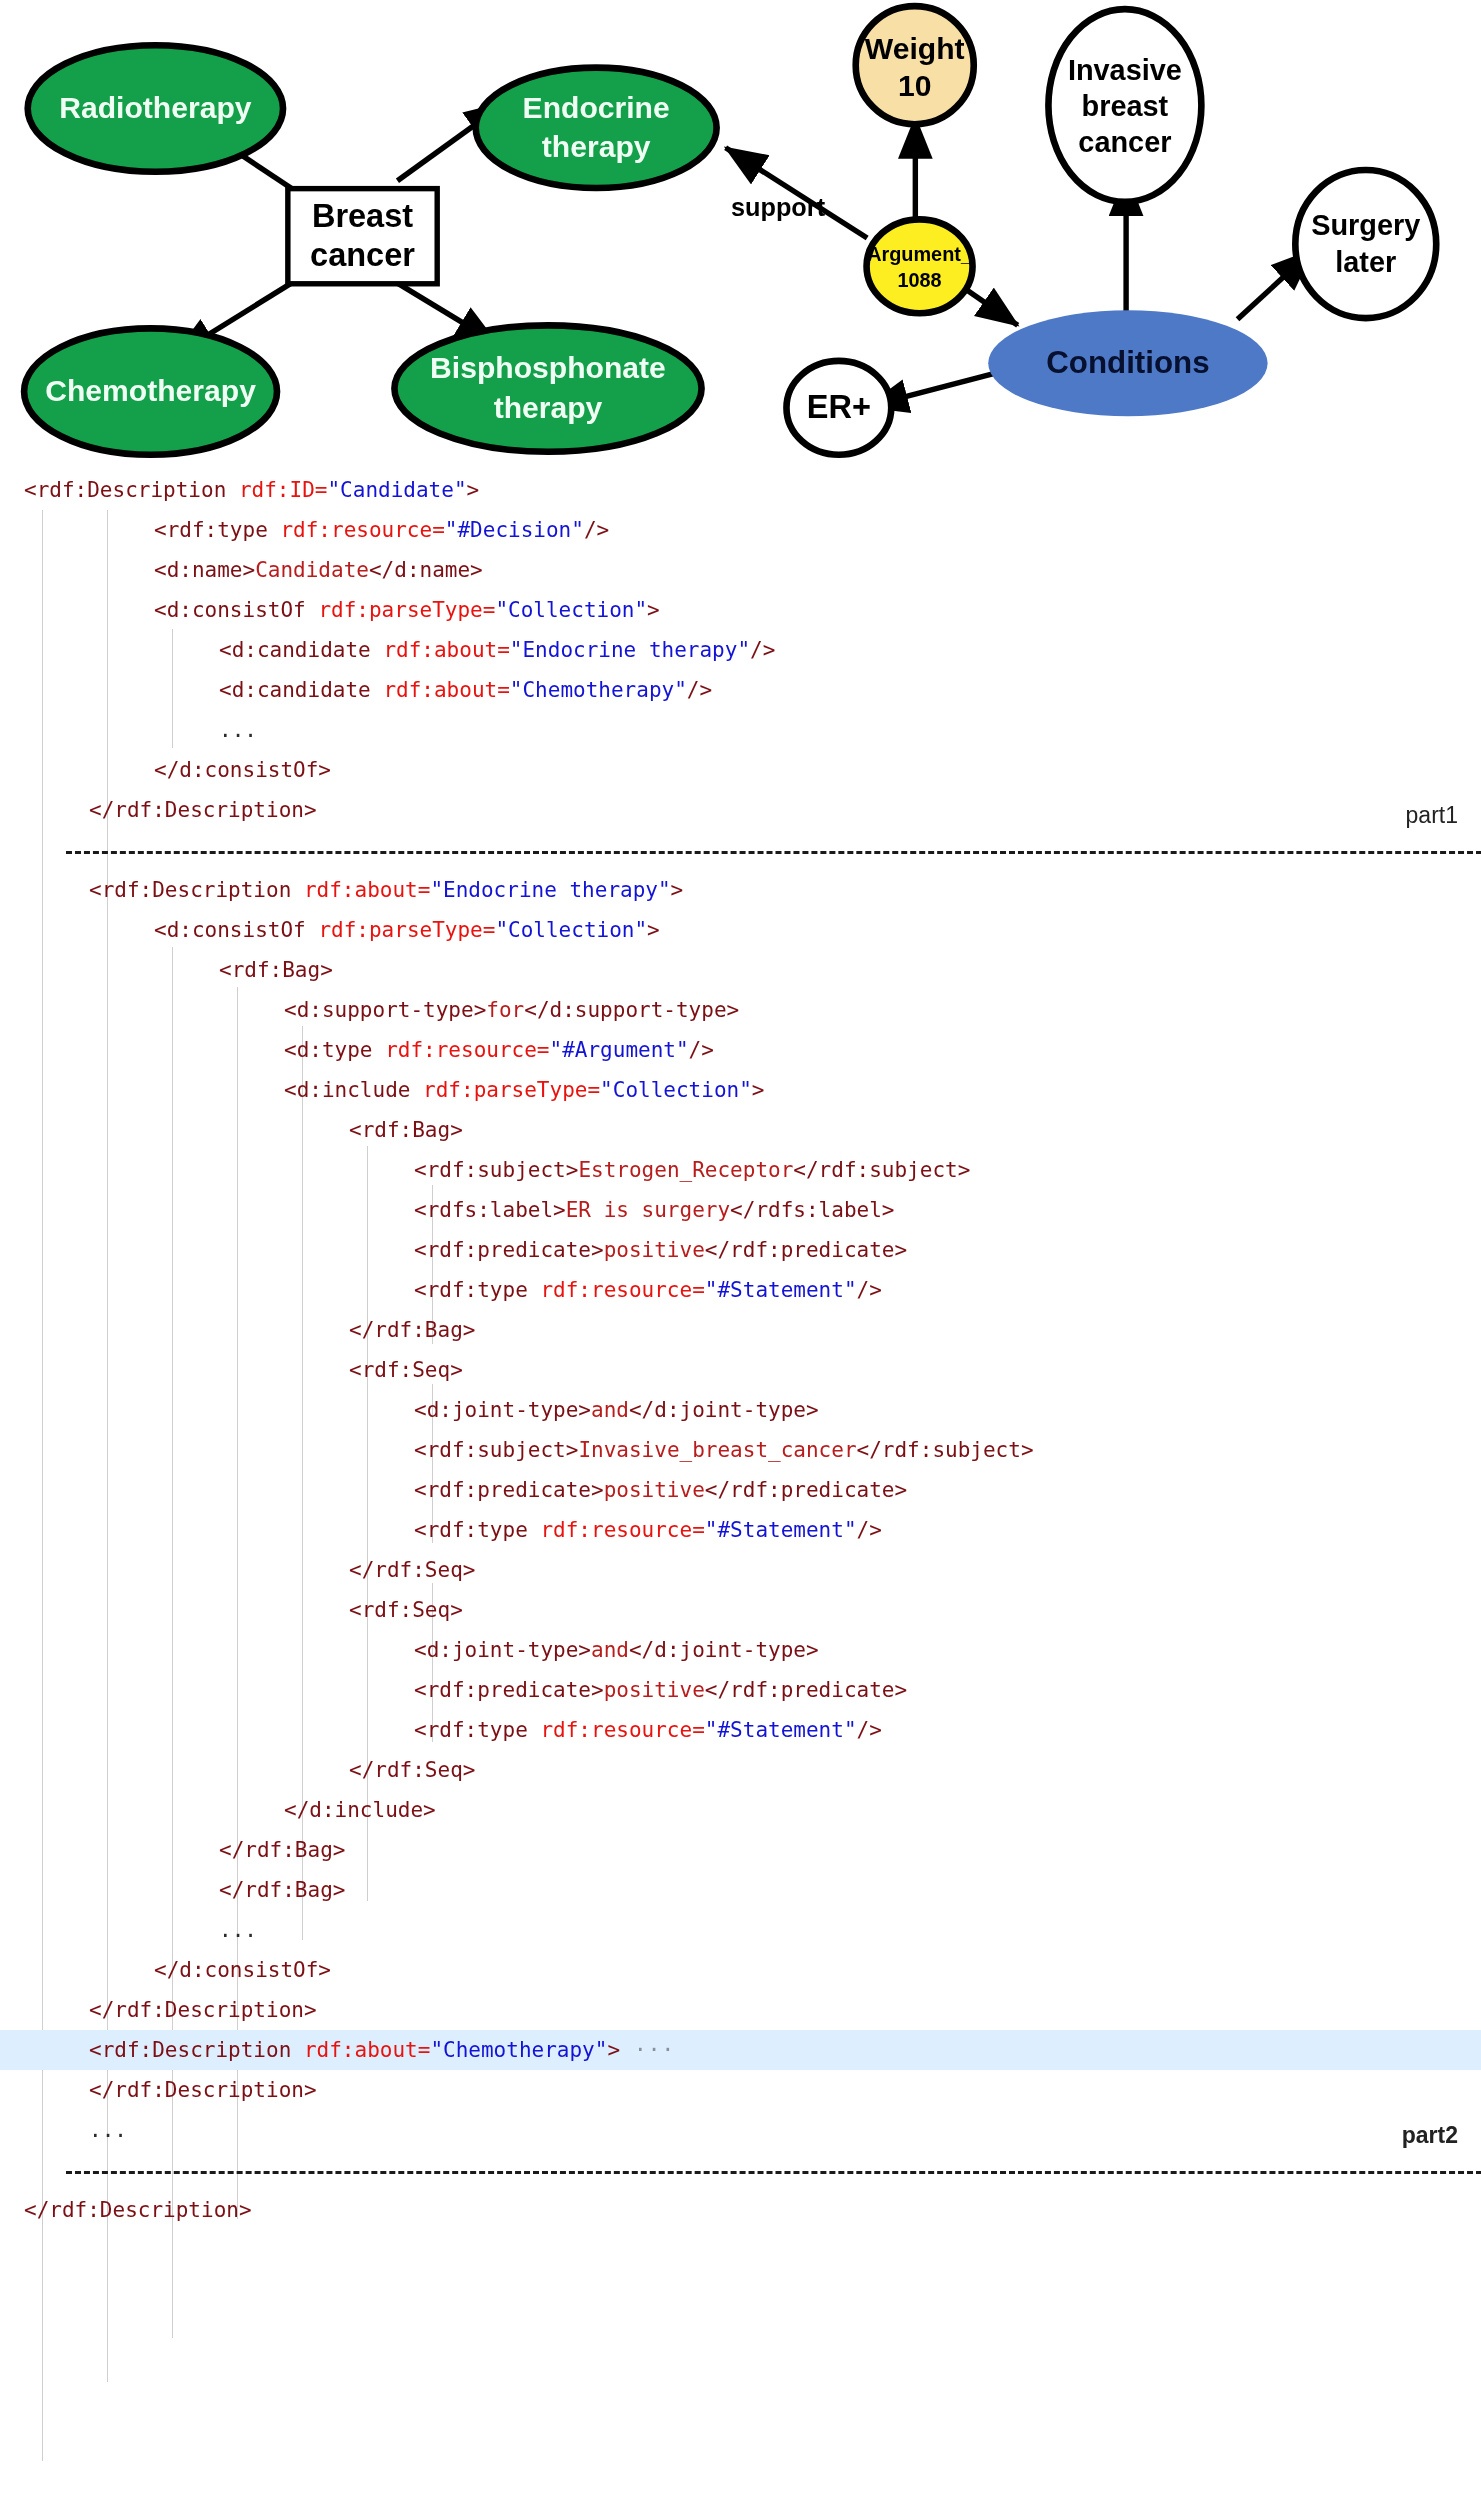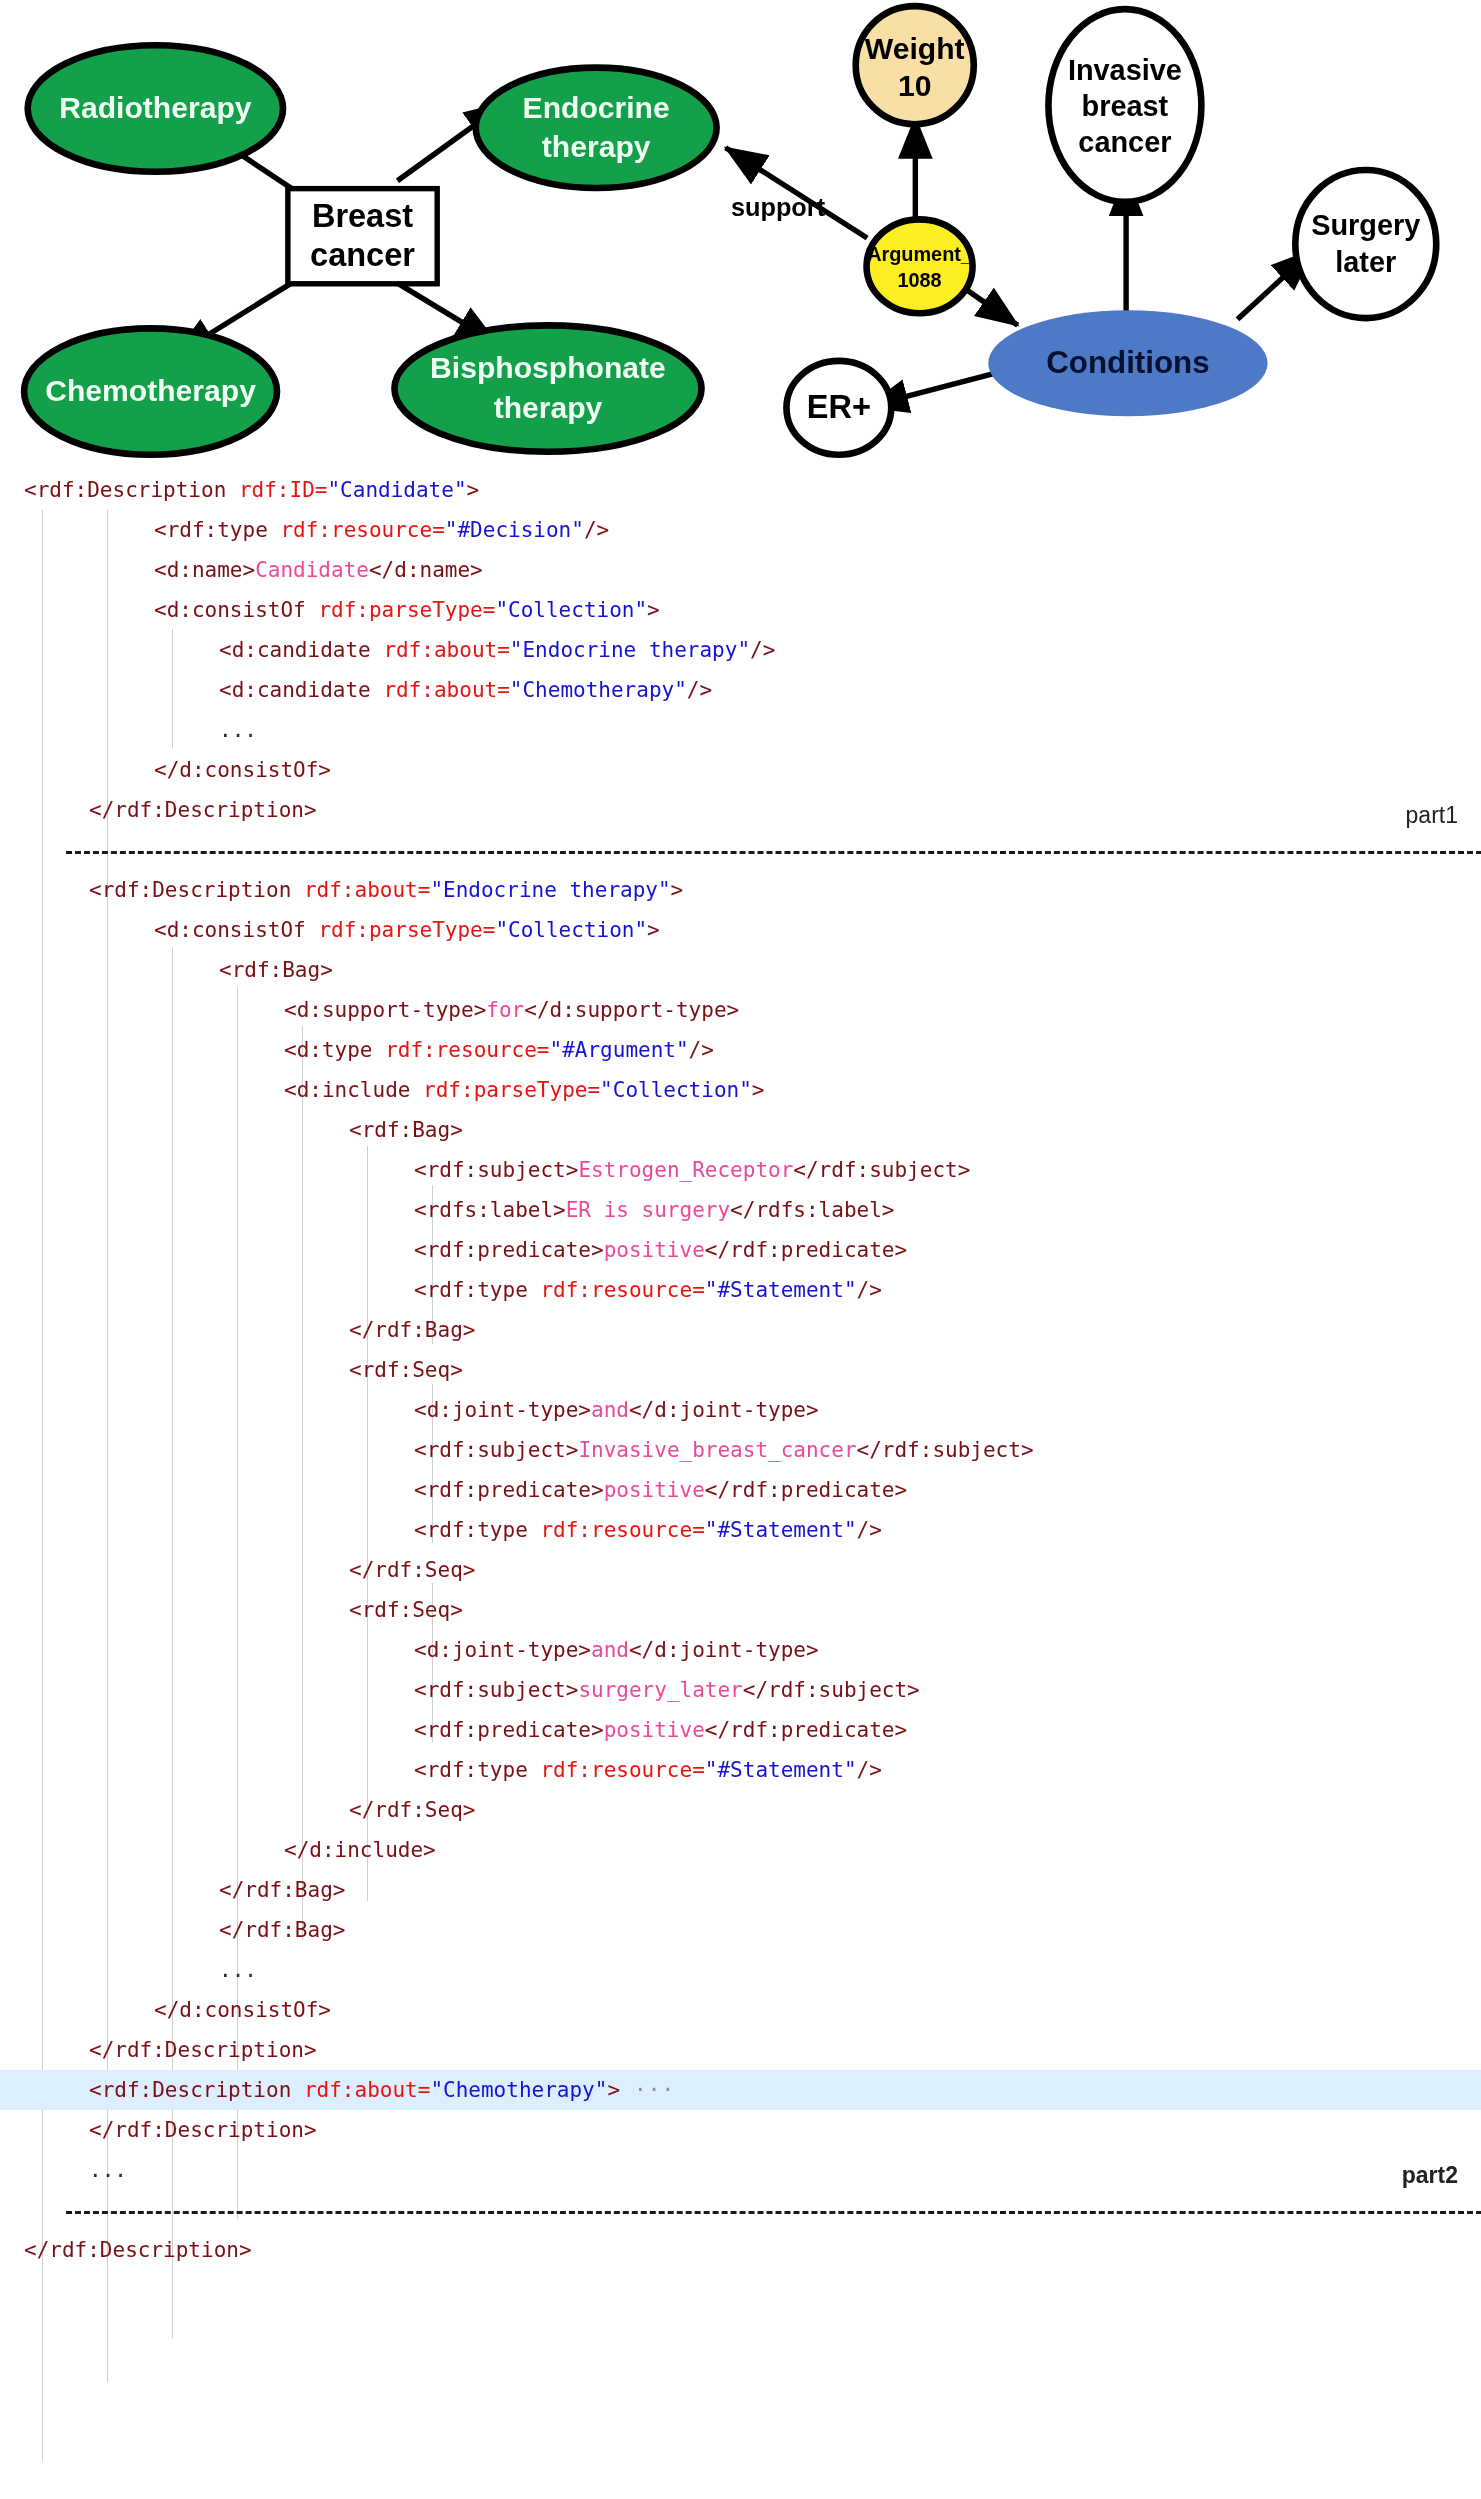--- a/index.html
+++ b/index.html
@@ -61,21 +61,21 @@
     background: #ddeeff;
   }
   .code-line .txt {
     display: inline-block;
     vertical-align: top;
   }
   
   .tag   { color: #7b0f14; }
   .attr  { color: #e8130f; }
   .val   { color: #1313d6; }
-  .plain { color: #ec4899; text-align: right; }
+  .plain { color: #b91c1c; text-align: right; }
   .dots  { color: #2c2c2c; }
   .fold  { color: #8a9099; letter-spacing: 1.2px; }
 
   
   .guide {
     position: absolute;
     width: 1.2px;
     background: #cfcfcf;
     z-index: 0;
   }
@@ -224,21 +224,20 @@
       <div class="code-line"><span class="txt" style="margin-left: 390px;"><span class="tag">&lt;rdf:type </span><span class="attr">rdf:resource=</span><span class="val">"#Statement"</span><span class="tag">/&gt;</span></span></div>
       <div class="code-line"><span class="txt" style="margin-left: 325px;"><span class="tag">&lt;/rdf:Bag&gt;</span></span></div>
       <div class="code-line"><span class="txt" style="margin-left: 325px;"><span class="tag">&lt;rdf:Seq&gt;</span></span></div>
       <div class="code-line"><span class="txt" style="margin-left: 390px;"><span class="tag">&lt;d:joint-type&gt;</span><span class="plain">and</span><span class="tag">&lt;/d:joint-type&gt;</span></span></div>
       <div class="code-line"><span class="txt" style="margin-left: 390px;"><span class="tag">&lt;rdf:subject&gt;</span><span class="plain">Invasive_breast_cancer</span><span class="tag">&lt;/rdf:subject&gt;</span></span></div>
       <div class="code-line"><span class="txt" style="margin-left: 390px;"><span class="tag">&lt;rdf:predicate&gt;</span><span class="plain">positive</span><span class="tag">&lt;/rdf:predicate&gt;</span></span></div>
       <div class="code-line"><span class="txt" style="margin-left: 390px;"><span class="tag">&lt;rdf:type </span><span class="attr">rdf:resource=</span><span class="val">"#Statement"</span><span class="tag">/&gt;</span></span></div>
       <div class="code-line"><span class="txt" style="margin-left: 325px;"><span class="tag">&lt;/rdf:Seq&gt;</span></span></div>
       <div class="code-line"><span class="txt" style="margin-left: 325px;"><span class="tag">&lt;rdf:Seq&gt;</span></span></div>
       <div class="code-line"><span class="txt" style="margin-left: 390px;"><span class="tag">&lt;d:joint-type&gt;</span><span class="plain">and</span><span class="tag">&lt;/d:joint-type&gt;</span></span></div>
-      <div class="code-line"><span class="txt" style="margin-left: 390px;"><span class="tag">&lt;rdf:subject&gt;</span><span class="plain">surgery_later</span><span class="tag">&lt;/rdf:subject&gt;</span></span></div>
       <div class="code-line"><span class="txt" style="margin-left: 390px;"><span class="tag">&lt;rdf:predicate&gt;</span><span class="plain">positive</span><span class="tag">&lt;/rdf:predicate&gt;</span></span></div>
       <div class="code-line"><span class="txt" style="margin-left: 390px;"><span class="tag">&lt;rdf:type </span><span class="attr">rdf:resource=</span><span class="val">"#Statement"</span><span class="tag">/&gt;</span></span></div>
       <div class="code-line"><span class="txt" style="margin-left: 325px;"><span class="tag">&lt;/rdf:Seq&gt;</span></span></div>
       <div class="code-line"><span class="txt" style="margin-left: 260px;"><span class="tag">&lt;/d:include&gt;</span></span></div>
       <div class="code-line"><span class="txt" style="margin-left: 195px;"><span class="tag">&lt;/rdf:Bag&gt;</span></span></div>
       <div class="code-line"><span class="txt" style="margin-left: 195px;"><span class="tag">&lt;/rdf:Bag&gt;</span></span></div>
       <div class="code-line"><span class="txt" style="margin-left: 195px;"><span class="dots">...</span></span></div>
       <div class="code-line"><span class="txt" style="margin-left: 130px;"><span class="tag">&lt;/d:consistOf&gt;</span></span></div>
       <div class="code-line"><span class="txt" style="margin-left: 65px;"><span class="tag">&lt;/rdf:Description&gt;</span></span></div>
       <div class="code-line hl"><span class="txt" style="margin-left: 65px;"><span class="tag">&lt;rdf:Description </span><span class="attr">rdf:about=</span><span class="val">"Chemotherapy"</span><span class="tag">&gt;</span><span class="fold"> ···</span></span></div>

